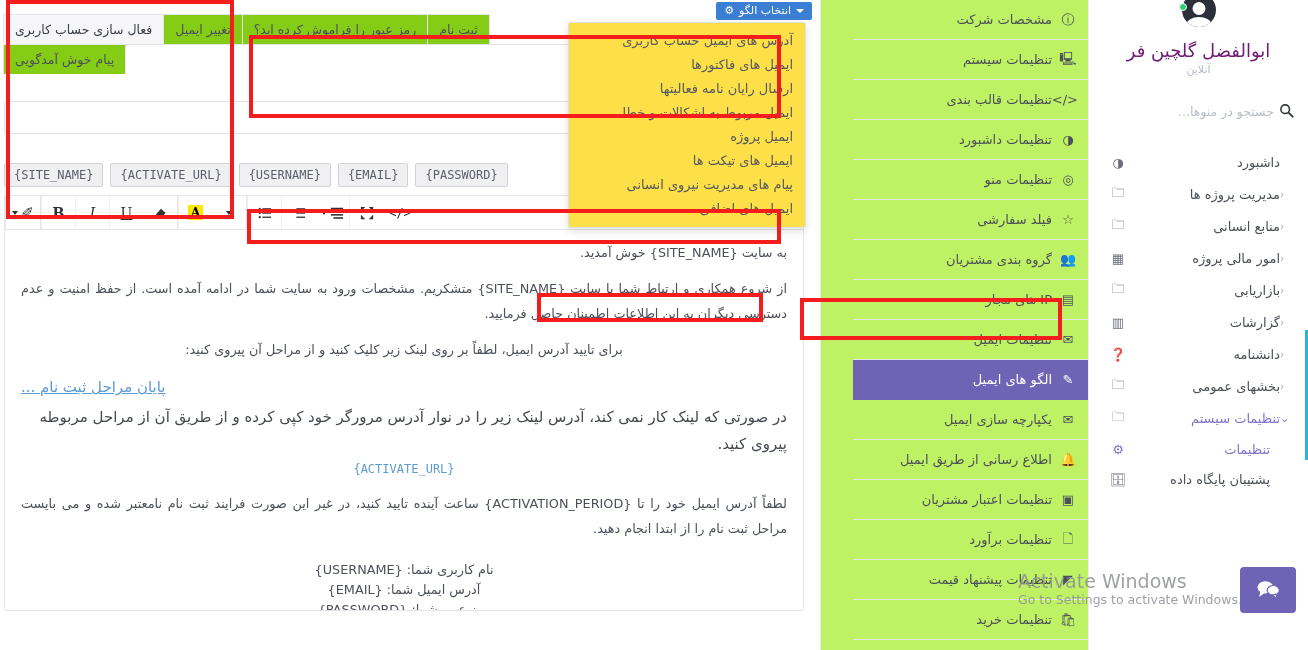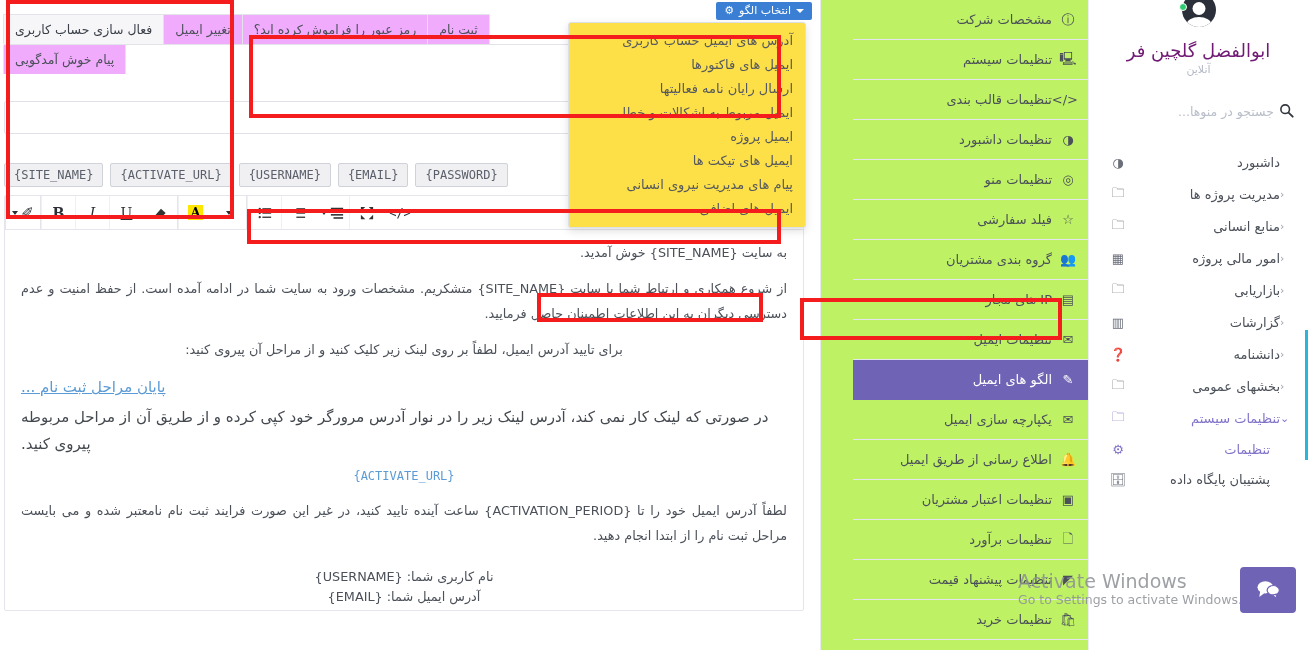--- a/index.html
+++ b/index.html
@@ -141,21 +141,21 @@
   }
 
   .content-pad { padding: 4px 16px 0 4px; }
 
   .tabs {
     display: flex; flex-direction: row-reverse; justify-content: flex-start;
     border-bottom: 1px solid #e2e4ea; margin-top: 10px;
   }
   .tab {
     padding: 7px 11px 7px 11px; font-size: 12.5px; color: #4b5059;
-    border: 1px solid #e2e4ea; border-bottom: none; background: #f0abfc;
+    border: 1px solid #e2e4ea; border-bottom: none; background: #84cc16;
     cursor: pointer; margin-left: -1px; white-space: nowrap;
   }
   .tab.active { background: #f6f6f8; color: #3a3f48; }
   .tabs-row2 { display: flex; flex-direction: row-reverse; }
   .tabs-row2 .tab { border-top: none; }
 
   .fld-label {
     font-size: 12px; color: #9fa3ac; text-align: right;
     margin: 9px 2px 4px 0;
   }
@@ -349,21 +349,21 @@
                 <span style="font-size:12px;font-family:'DejaVu Sans Mono',monospace;">&lt;/&gt;</span>
               </div>
           </div>
         </div>
 
         <div class="ebody">
           <p class="right-inline" style="text-align:right;">به سایت {SITE_NAME} خوش آمدید.</p>
           <p style="text-align:justify;">از شروع همکاری و ارتباط شما با سایت {SITE_NAME} متشکریم. مشخصات ورود به سایت شما در ادامه آمده است. از حفظ امنیت و عدم دسترسی دیگران به این اطلاعات اطمینان حاصل فرمایید.</p>
           <p style="text-align:center;">برای تایید آدرس ایمیل، لطفاً بر روی لینک زیر کلیک کنید و از مراحل آن پیروی کنید:</p>
           <p class="c-blue" style="text-align:left;margin-bottom:2px;text-decoration:underline;">پایان مراحل ثبت نام ...</p>
-          <p class="big" style="text-align:left;margin-bottom:7px;">در صورتی که لینک کار نمی کند، آدرس لینک زیر را در نوار آدرس مرورگر خود کپی کرده و از طریق آن از مراحل مربوطه پیروی کنید.</p>
+          <p class="big" style="text-align:right;margin-bottom:0;">در صورتی که لینک کار نمی کند، آدرس لینک زیر را در نوار آدرس مرورگر خود کپی کرده و از طریق آن از مراحل مربوطه پیروی کنید.</p>
           <p class="mono link" style="text-align:center;margin-bottom:10px;">{ACTIVATE_URL}</p>
           <p style="text-align:justify;">لطفاً آدرس ایمیل خود را تا {ACTIVATION_PERIOD} ساعت آینده تایید کنید، در غیر این صورت فرایند ثبت نام نامعتبر شده و می بایست مراحل ثبت نام را از ابتدا انجام دهید.</p>
           <p style="text-align:center;line-height:1.55;margin-top:18px;">
             <span>نام کاربری شما: {USERNAME}</span><br>
             <span>آدرس ایمیل شما: {EMAIL}</span><br>
             <span>رمز عبور شما: {PASSWORD}</span>
           </p>
         </div>
       </div>
     </div>

